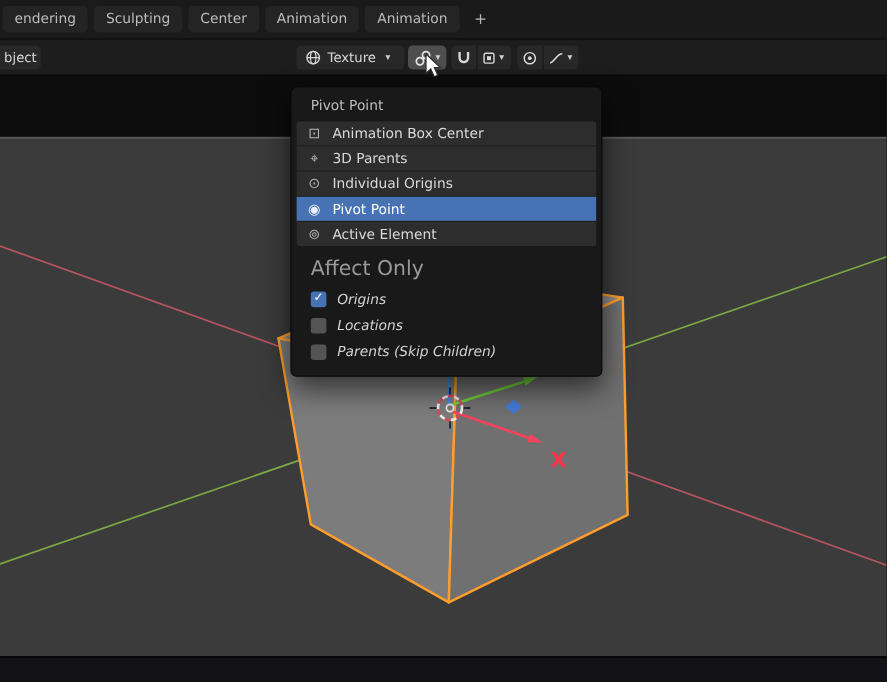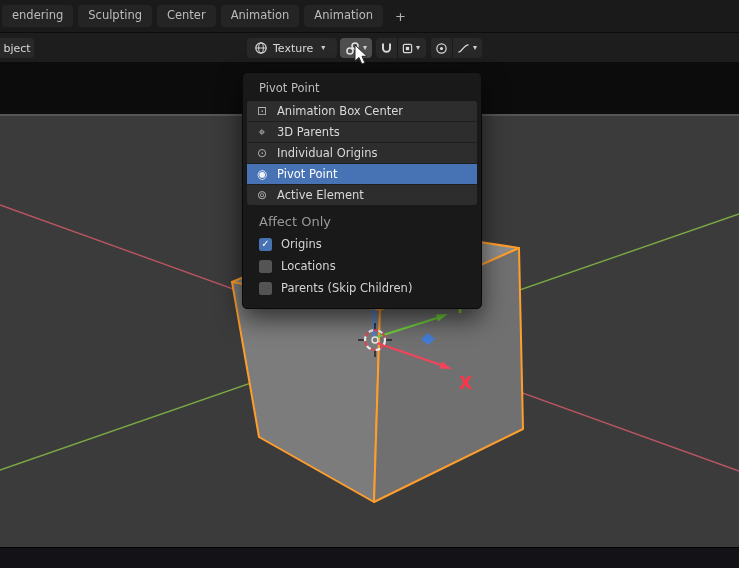--- a/index.html
+++ b/index.html
@@ -29,41 +29,41 @@
 
   
   .dark-band{position:absolute;top:62px;left:0;width:739px;height:52px;background:#0c0c0c;}
   .band-line{position:absolute;top:114px;left:0;width:739px;height:2px;background:#555;}
   .scene-wrap{position:absolute;top:116px;left:0;width:739px;height:431px;background:#3b3b3b;}
   .scene-wrap svg{display:block;}
   .statusbar{position:absolute;top:547px;left:0;width:739px;height:21px;background:#131317;
              border-top:1px solid #000;}
 
   
-  .menu{position:absolute;top:72px;left:242px;width:240px;z-index:40;background:#191919;
+  .menu{position:absolute;top:72px;left:242px;width:260px;z-index:40;background:#191919;
         border:1px solid #090909;border-radius:5px;box-shadow:0 10px 24px rgba(0,0,0,.6);
         padding-bottom:9px;box-sizing:border-box;}
   .menu-title{padding:8px 0 6px 16px;font-size:11.5px;color:#bdbdbd;}
   .menu-items{margin:0 4px;border-radius:3px;overflow:hidden;}
   .menu-item{display:flex;align-items:center;height:20px;background:#2d2d2d;
              border-bottom:1px solid #1f1f1f;padding-left:8px;gap:8px;cursor:default;}
   .menu-item:last-child{border-bottom:none;}
   .menu-item.selected{background:#4772b3;}
   .mi-icon{width:14px;text-align:center;font-size:12px;color:#b3b3b3;line-height:1;}
   .menu-item.selected .mi-icon{color:#eef2fa;}
   .mi-label{font-size:11.5px;color:#d9d9d9;}
   .menu-item.selected .mi-label{color:#ffffff;}
   .menu-section{margin-top:9px;}
-  .section-title{padding-left:16px;font-size:13px;color:#9a9a9a;margin-bottom:4px;}
+  .section-title{padding-left:16px;font-size:17px;color:#9a9a9a;margin-bottom:4px;}
   .cb-row{display:flex;align-items:center;height:22px;padding-left:16px;gap:9px;}
   .cb{width:13px;height:13px;border-radius:2.5px;background:#545454;display:flex;
       align-items:center;justify-content:center;box-sizing:border-box;}
   .cb.checked{background:#4772b3;}
   .tick{color:#fff;font-size:10px;line-height:1;}
-  .cb-label{font-size:11.5px;color:#d4d4d4;}
+  .cb-label{font-size:11.5px;color:#d4d4d4;font-style:italic;}
 
   .mouse-cursor{position:absolute;left:354px;top:44px;z-index:200;}
 </style>
 </head>
 <body>
 
 <div class="screen">
 
   <div class="topbar">
     <span class="tab">endering</span>

